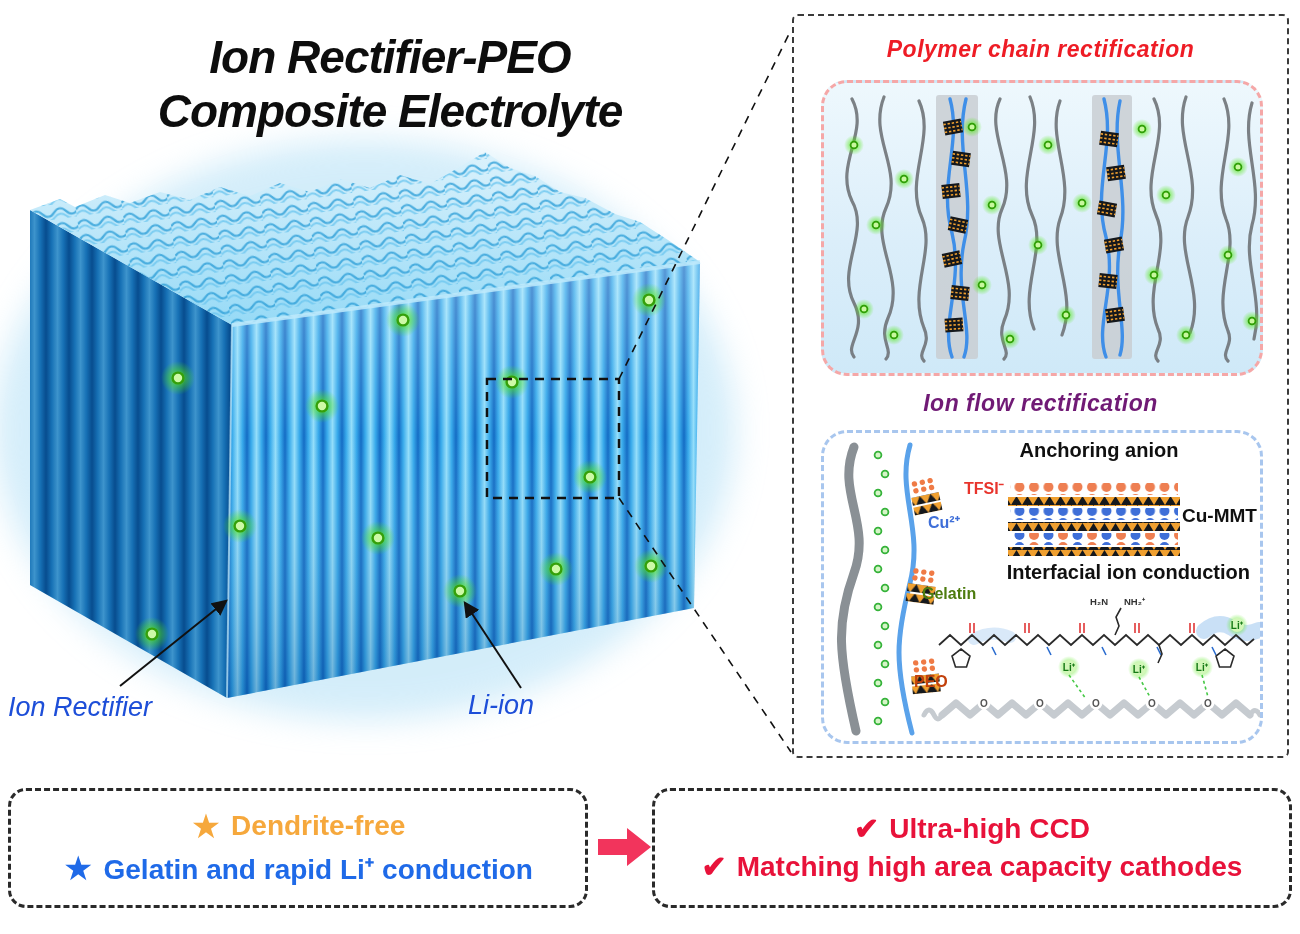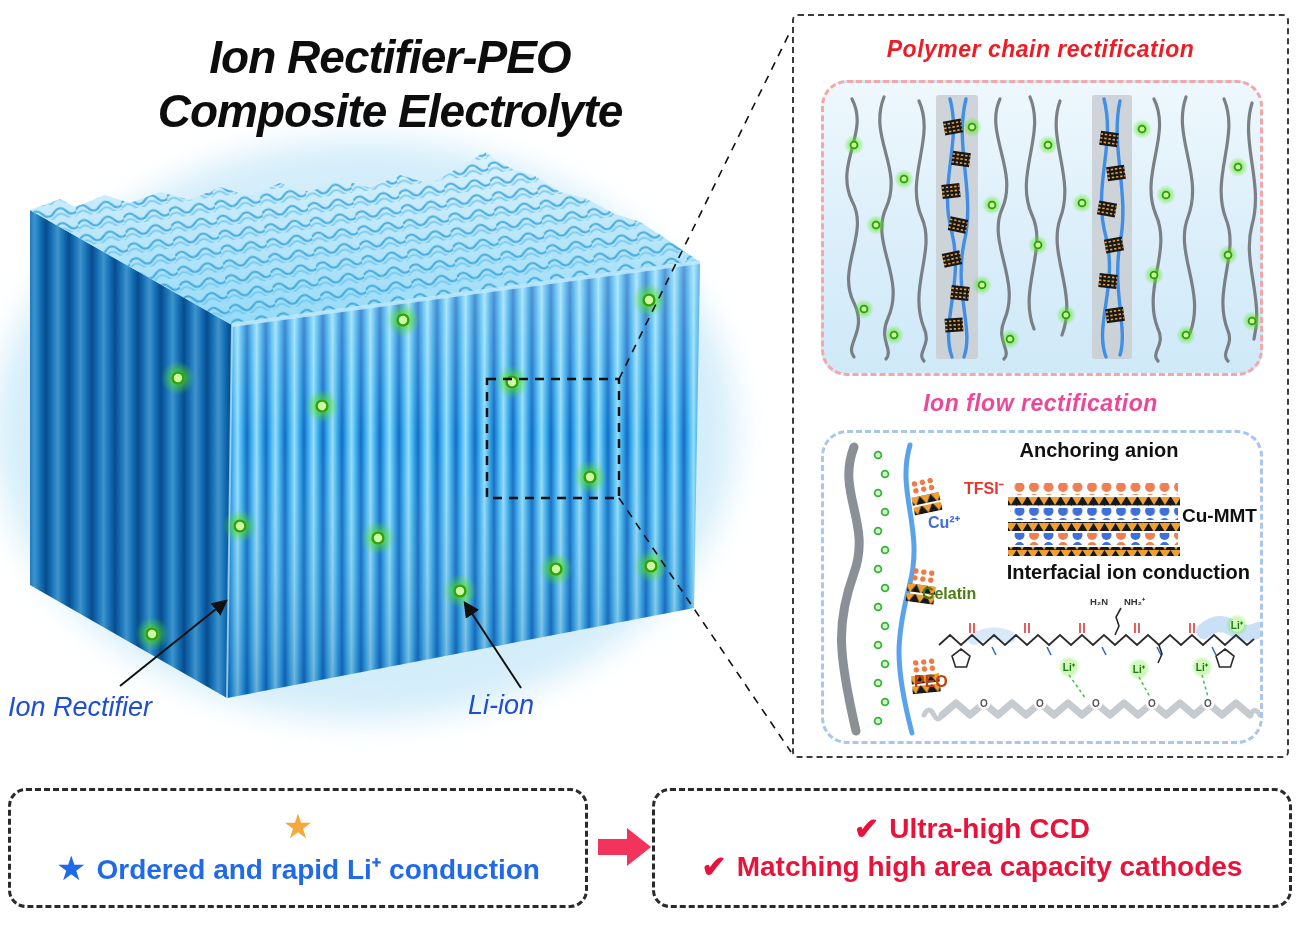--- a/index.html
+++ b/index.html
@@ -16,21 +16,21 @@
   .block-label { font-size:27px; font-style:italic; color:#1d4ed8; z-index:3; }
   .label-ion-rectifier { left:8px; top:692px; }
   .label-li-ion { left:468px; top:690px; }
 
   
   .detail-panel { left:792px; top:14px; width:497px; height:744px;
     border:2px dashed #3a3a3a; border-radius:6px; z-index:2; }
   .section-title { position:absolute; width:100%; text-align:center;
     font-weight:bold; font-style:italic; font-size:23px; letter-spacing:0.5px; }
   .polymer-title { top:20px; color:#ee1c25; }
-  .ionflow-title { top:374px; color:#ec4899; }
+  .ionflow-title { top:374px; color:#701a75; }
 
   .polymer-box { position:absolute; left:27px; top:64px; width:442px; height:296px;
     border:3px dashed #f5a7a7; border-radius:26px;
     background:linear-gradient(180deg,#eef8fd 0%, #dbeefa 55%, #cfe9f8 100%); overflow:hidden; }
   .polymer-box svg { position:absolute; left:0; top:0; }
 
   .ionflow-box { position:absolute; left:27px; top:414px; width:442px; height:314px;
     border:3px dashed #a8c6ee; border-radius:26px; background:#ffffff; overflow:hidden; }
   .ionflow-box svg { position:absolute; left:0; top:0; }
 
@@ -395,24 +395,25 @@
     <div class="if-label cummt-label">Cu-MMT</div>
     <div class="if-label interfacial-heading">Interfacial ion conduction</div>
     <div class="if-label gelatin-label">Gelatin</div>
     <div class="if-label peo-label">PEO</div>
   </div>
 </div>
 
 <div class="abs summary-box summary-left">
   <div class="summary-row">
     <span class="star-icon txt-orange">★</span>
+    <span class="summary-text txt-orange">Dendrite-free</span>
   </div>
   <div class="summary-row">
     <span class="star-icon txt-blue">★</span>
-    <span class="summary-text txt-blue">Ordered and rapid Li⁺ conduction</span>
+    <span class="summary-text txt-blue">Gelatin and rapid Li⁺ conduction</span>
   </div>
 </div>
 
 <div class="abs summary-box summary-right">
   <div class="summary-row">
     <span class="check-icon">✔</span>
     <span class="summary-text txt-red">Ultra-high CCD</span>
   </div>
   <div class="summary-row">
     <span class="check-icon">✔</span>

